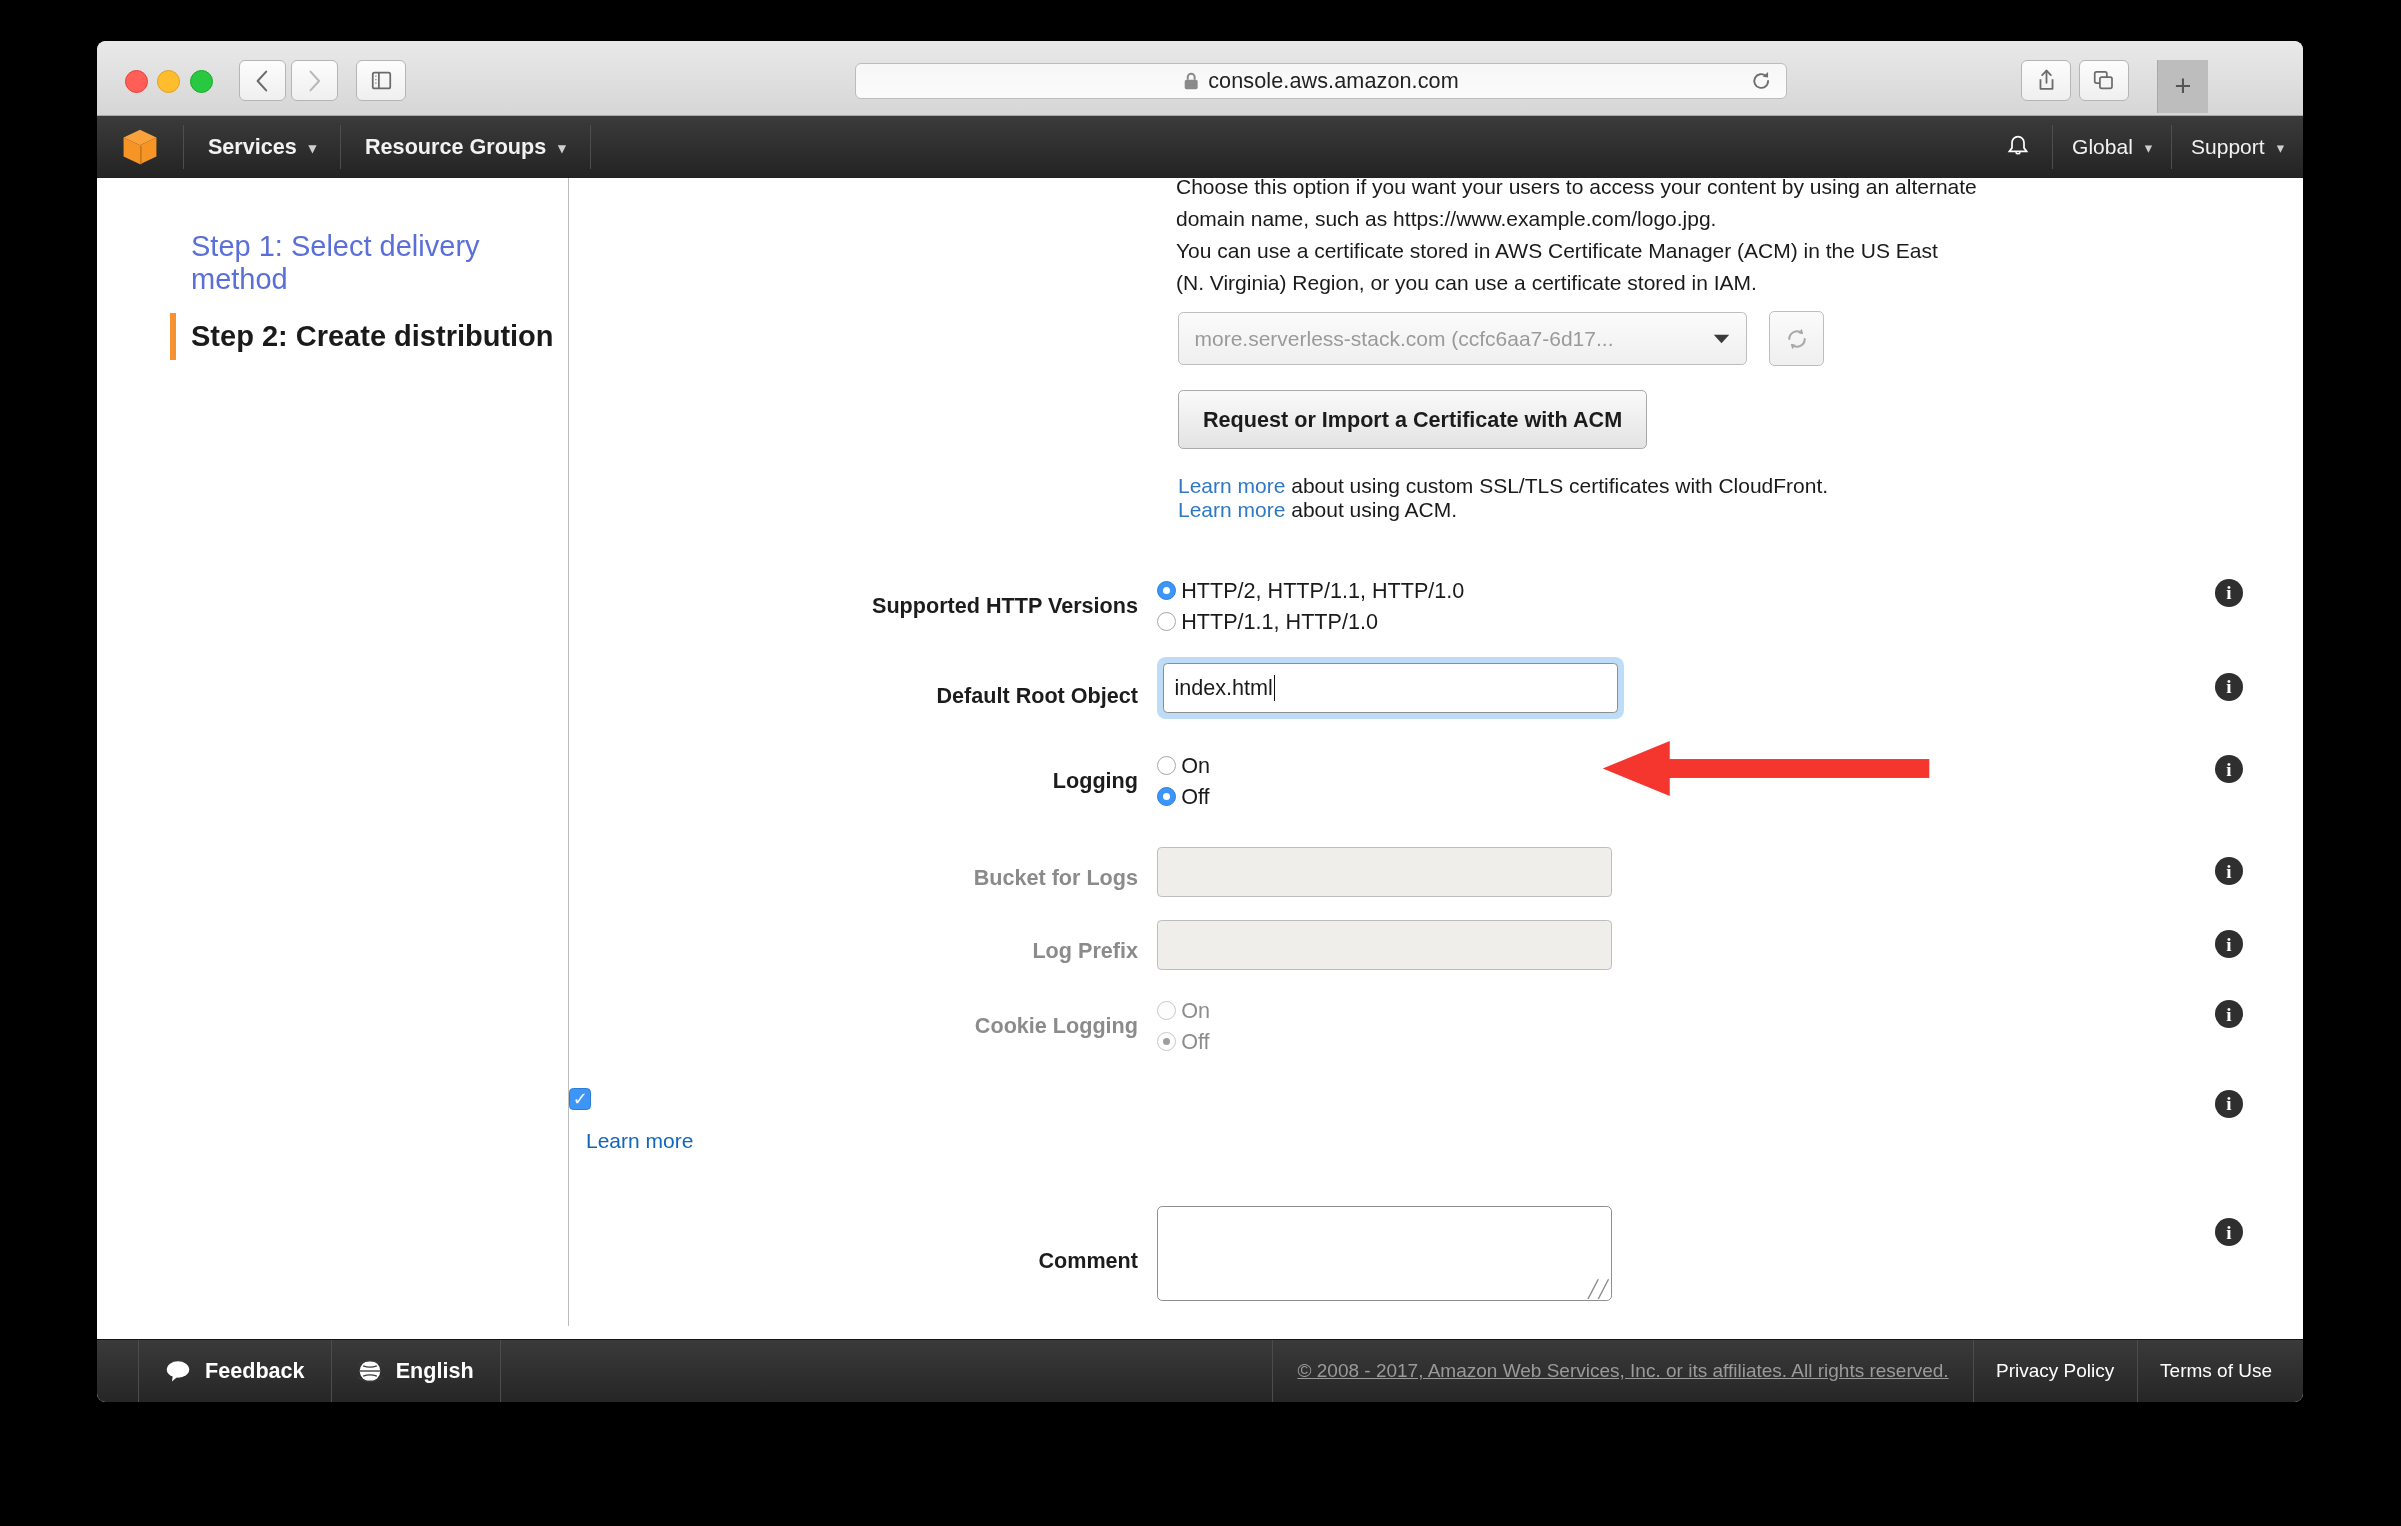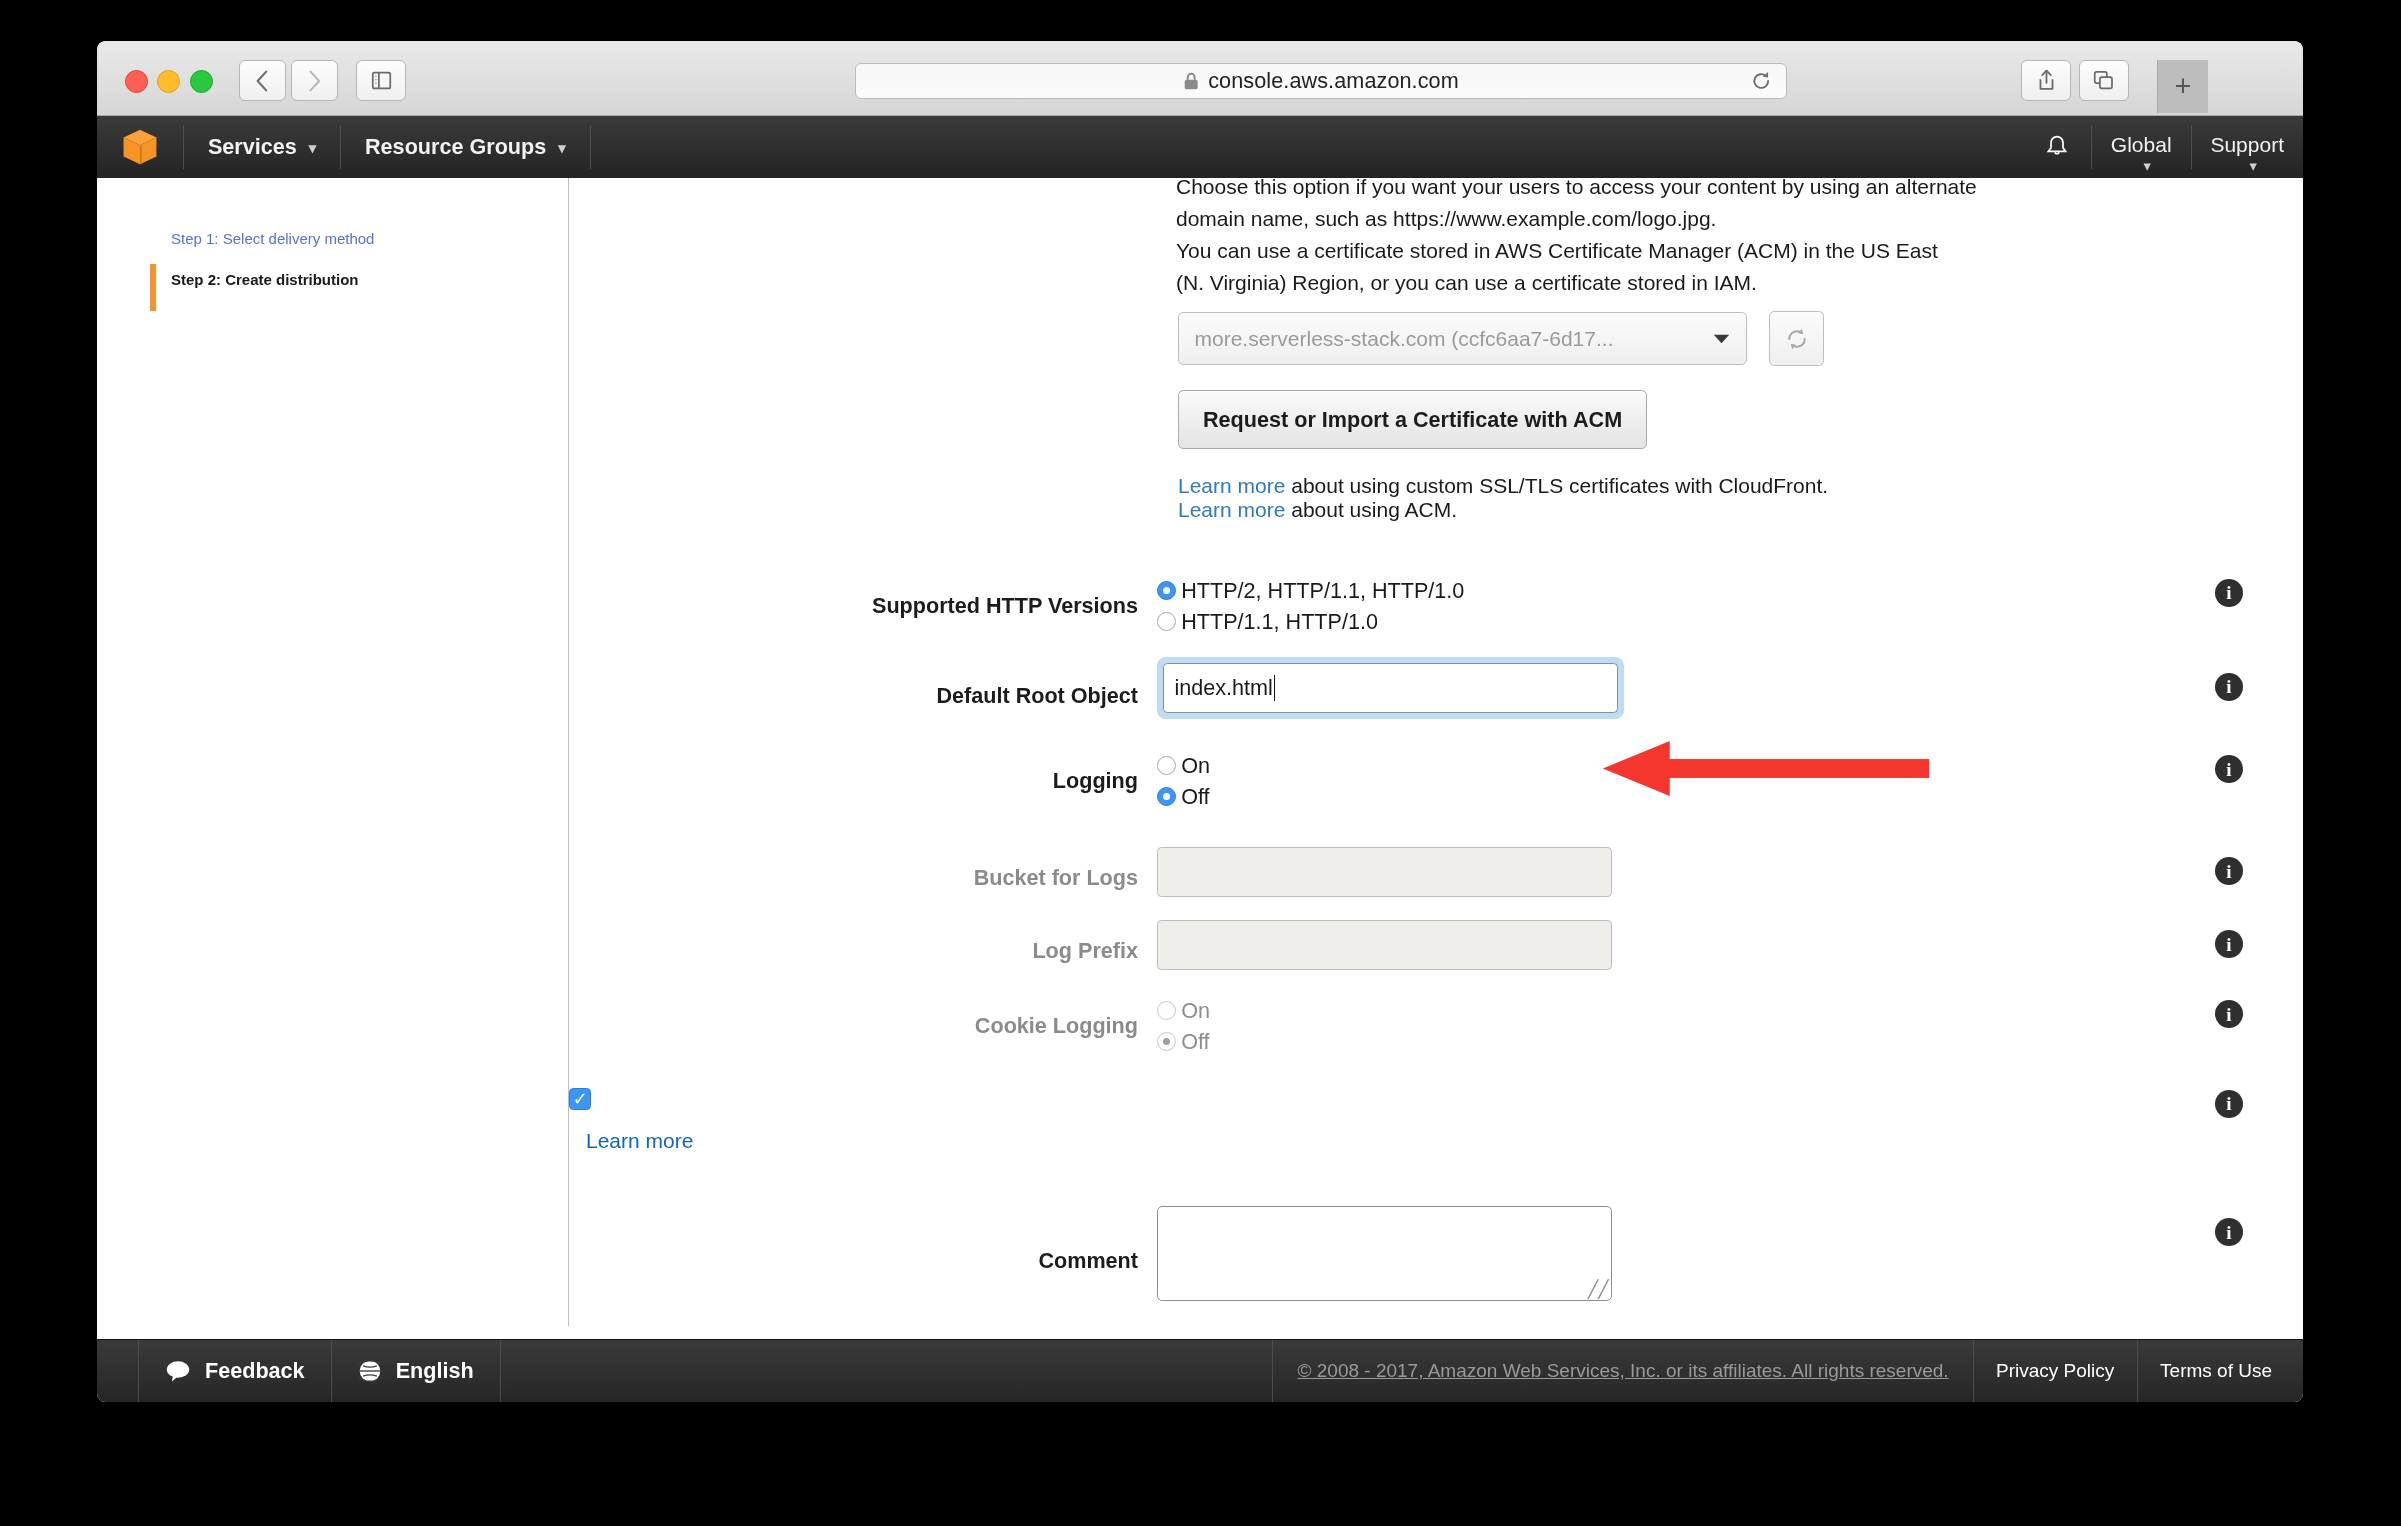--- a/index.html
+++ b/index.html
@@ -122,38 +122,39 @@
   .caret {
     margin-left: 12px;
     font-size: 14.7px;
     color: #cfcfcf;
   }
   #awsnav-right {
     margin-left: auto;
     display: flex; align-items: stretch;
   }
   #bell { display: flex; align-items: center; padding: 0 22.4px; }
-  .navitem.small { font-weight: normal; font-size: 21px; padding: 17px 19px; flex-direction: column; }
+  .navitem.small { font-weight: normal; font-size: 21px; padding: 17px 19px; }
   
   #pagebody {
     position: relative;
     height: 1148px;
     background: #fff;
     display: flex;
   }
   #leftpane {
     width: 472px;
     border-right: 0.9px solid #bdbdbd;
     box-sizing: border-box;
     padding-top: 40px;
   }
   .step {
     position: relative;
     padding: 12px 0 12px 74px;
-    font-size: 15px;
+    font-size: 29px;
+    margin-left: 20px;
   }
   #step1 { color: #5a6fd8; }
   #step2 { color: #1a1a1a; font-weight: bold; }
   #step2::before {
     content: "";
     position: absolute;
     left: 53px; top: 5.2px;
     width: 6px; height: 47px;
     background: #f79232;
   }

